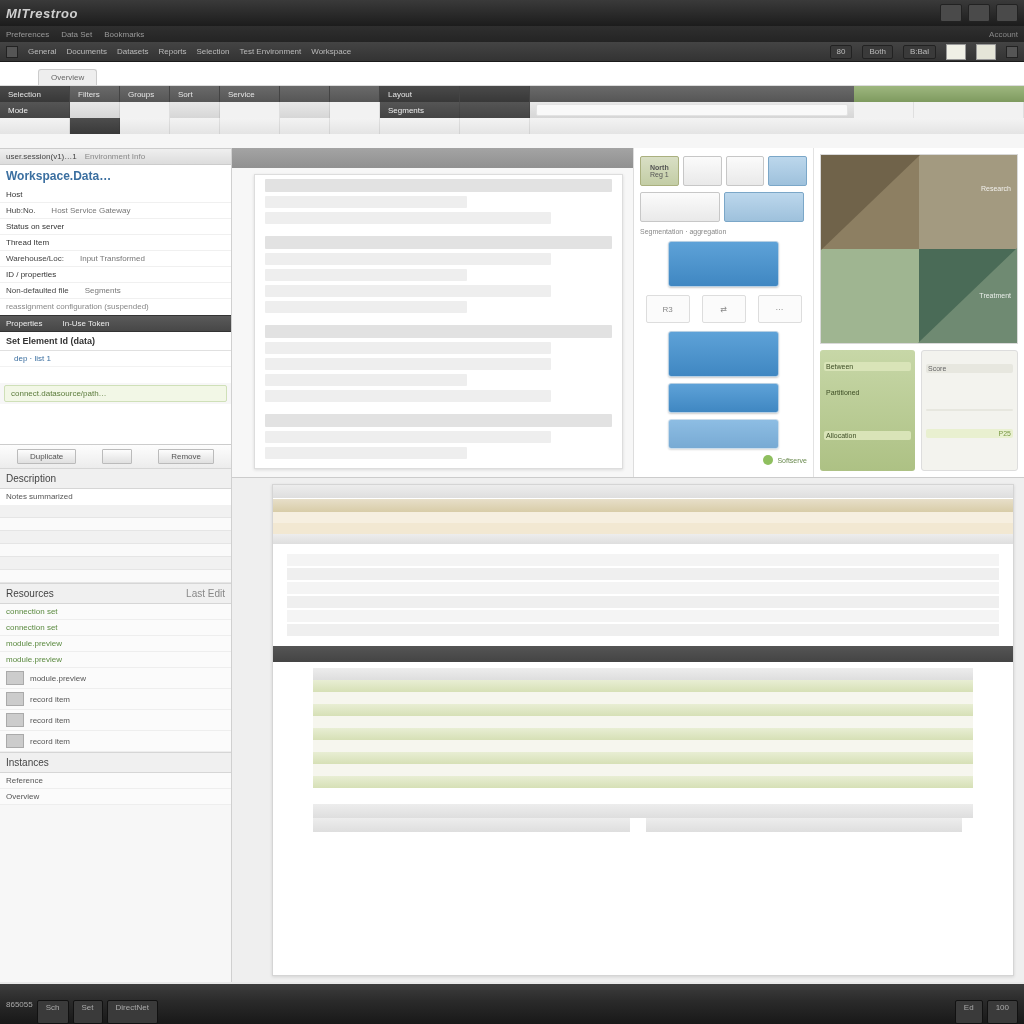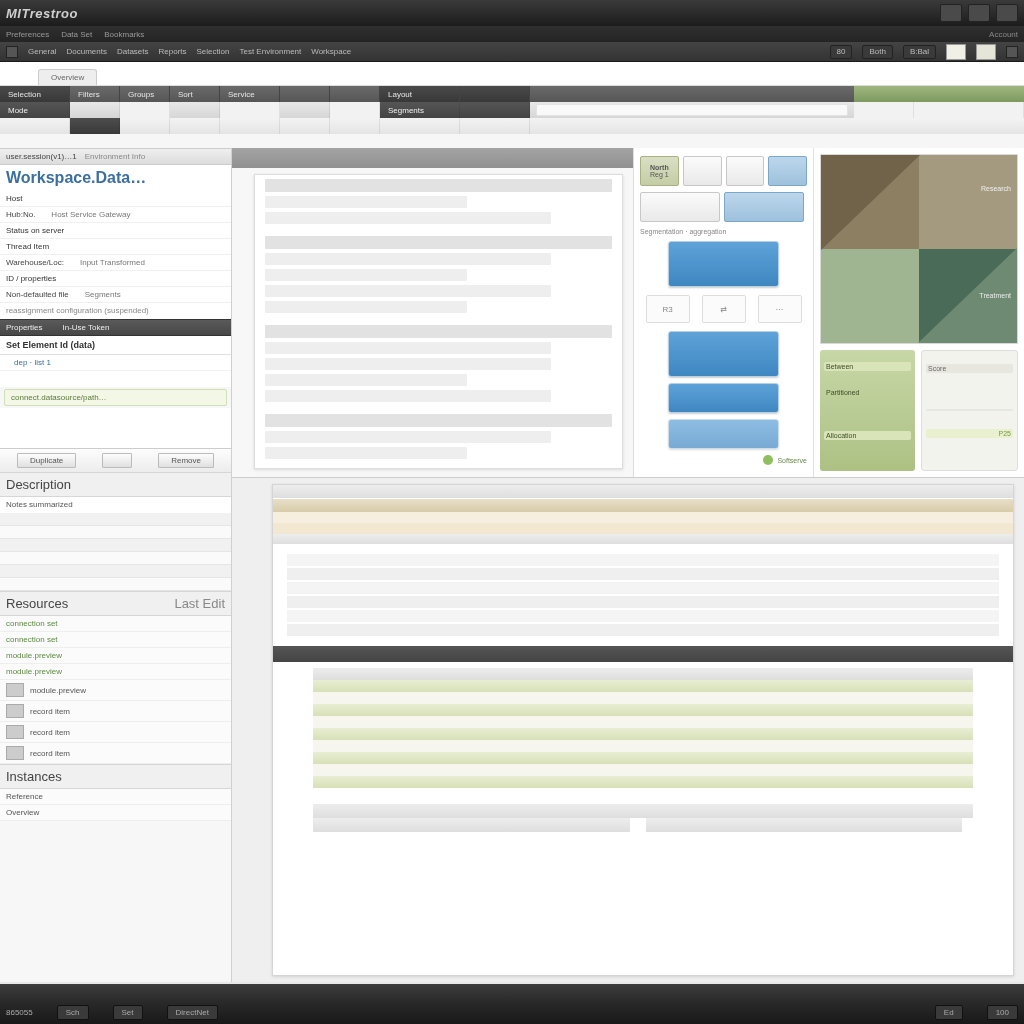--- a/index.html
+++ b/index.html
@@ -37,32 +37,32 @@
 .gap{height:14px;background:#f6f6f6}
 
 
 .body{display:flex;height:calc(1024px - 26px - 16px - 20px - 24px - 22px - 22px - 22px - 14px - 24px)}
 .sidebar{width:232px;background:#f7f7f7;border-right:1px solid #d0d0d0;display:flex;flex-direction:column;overflow:hidden}
 .main{flex:1;background:#ececec;overflow:hidden;display:flex;flex-direction:column}
 
 
 .sb-hd{background:linear-gradient(#efefef,#dcdcdc);padding:3px 6px;font-size:8px;color:#444;border-top:1px solid #ccc;border-bottom:1px solid #ccc;display:flex;gap:8px}
 .sb-hd .t2{color:#888}
-.sb-title{padding:4px 6px;font-size:16px;color:#3b6fa0;font-weight:bold;background:#fff}
+.sb-title{padding:4px 6px;font-size:12px;color:#3b6fa0;font-weight:bold;background:#fff}
 .sb-row{padding:3px 6px;font-size:8px;color:#444;background:#fff;border-bottom:1px solid #f0f0f0;display:flex;gap:6px}
 .sb-row .lbl{color:#333}
 .sb-row .val{color:#777}
 .sb-row.inline span{margin-right:10px}
 .sb-dark{background:linear-gradient(#5a5a5a,#474747);color:#eee;padding:3px 6px;font-size:8px;display:flex;gap:20px;border-top:1px solid #333;border-bottom:1px solid #333}
 .sb-bold{background:#fff;padding:4px 6px;font-size:9px;font-weight:bold;color:#333;border-bottom:1px solid #e0e0e0}
 .sb-sub{background:#fff;padding:3px 6px 3px 14px;font-size:8px;color:#3b6fa0;border-bottom:1px solid #f2f2f2}
 .sb-plain{background:#fff;padding:3px 6px;font-size:8px;color:#555;min-height:16px}
 .sb-foot{background:linear-gradient(#fdfdfd,#ececec);display:flex;justify-content:space-around;padding:4px 4px;border-top:1px solid #ccc}
 .sb-foot .btn{padding:2px 12px;background:linear-gradient(#fdfdfd,#e0e0e0);border:1px solid #bbb;border-radius:1px;font-size:8px;color:#555}
-.sb-sec{padding:4px 6px;font-size:13px;color:#444;background:#f0f0f0;border-top:1px solid #d6d6d6;border-bottom:1px solid #d6d6d6}
+.sb-sec{padding:4px 6px;font-size:10px;color:#444;background:#f0f0f0;border-top:1px solid #d6d6d6;border-bottom:1px solid #d6d6d6}
 .sb-list .itm{padding:3px 6px;font-size:8px;color:#555;background:#fbfbfb;border-bottom:1px solid #eee;display:flex;gap:6px;align-items:center}
 .sb-list .thumb{width:18px;height:14px;background:#ccc;border:1px solid #aaa}
 .sb-list .lt{color:#5a8a3f}
 
 
 .upper{display:flex;height:330px;background:#fff;border-bottom:1px solid #ccc}
 .doc{flex:1;background:#f7f7f7;position:relative;border-right:1px solid #ddd;overflow:hidden}
 .docbar{position:absolute;left:0;right:0;top:0;height:20px;background:linear-gradient(#888,#6e6e6e);opacity:.75}
 .docbody{position:absolute;left:22px;right:10px;top:26px;bottom:8px;background:#fff;border:1px solid #ddd;box-shadow:0 1px 3px rgba(0,0,0,.12)}
 .docbody .ln{height:12px;margin:4px 10px;background:#eee;border-radius:1px}
@@ -110,21 +110,21 @@
 .dk{background:linear-gradient(#555,#444);color:#eee}
 .tan{background:linear-gradient(#e7dfc9,#d8cca8)}
 .olv2{background:linear-gradient(#e8eed4,#d6e0b6)}
 
 
 .sb-block{background:#e5e5e5}
 .sb-stripe{height:13px;background:#f1f1f1;border-bottom:1px solid #e5e5e5}
 
 
 .appfoot{position:fixed;left:0;right:0;bottom:24px;height:16px;background:linear-gradient(#3d3d3d,#2c2c2c)}
-.taskbar{position:fixed;left:0;right:0;bottom:0;height:24px;background:linear-gradient(#2b2b2b,#181818);display:flex;align-items:center;padding:0 6px;gap:24px;color:#aaa;font-size:8px}
+.taskbar{position:fixed;left:0;right:0;bottom:0;height:24px;background:linear-gradient(#2b2b2b,#181818);display:flex;padding:0 6px;gap:4px;color:#aaa;font-size:8px}
 .taskbar .spacer{flex:1}
 .taskbar .tb{padding:2px 8px;background:#3a3a3a;border:1px solid #111;border-radius:2px}
 </style>
 </head>
 <body>
 
 <div class="titlebar">
   <span class="brand">MITrestroo</span>
   <span class="spacer"></span>
   <span class="ticon"></span>

